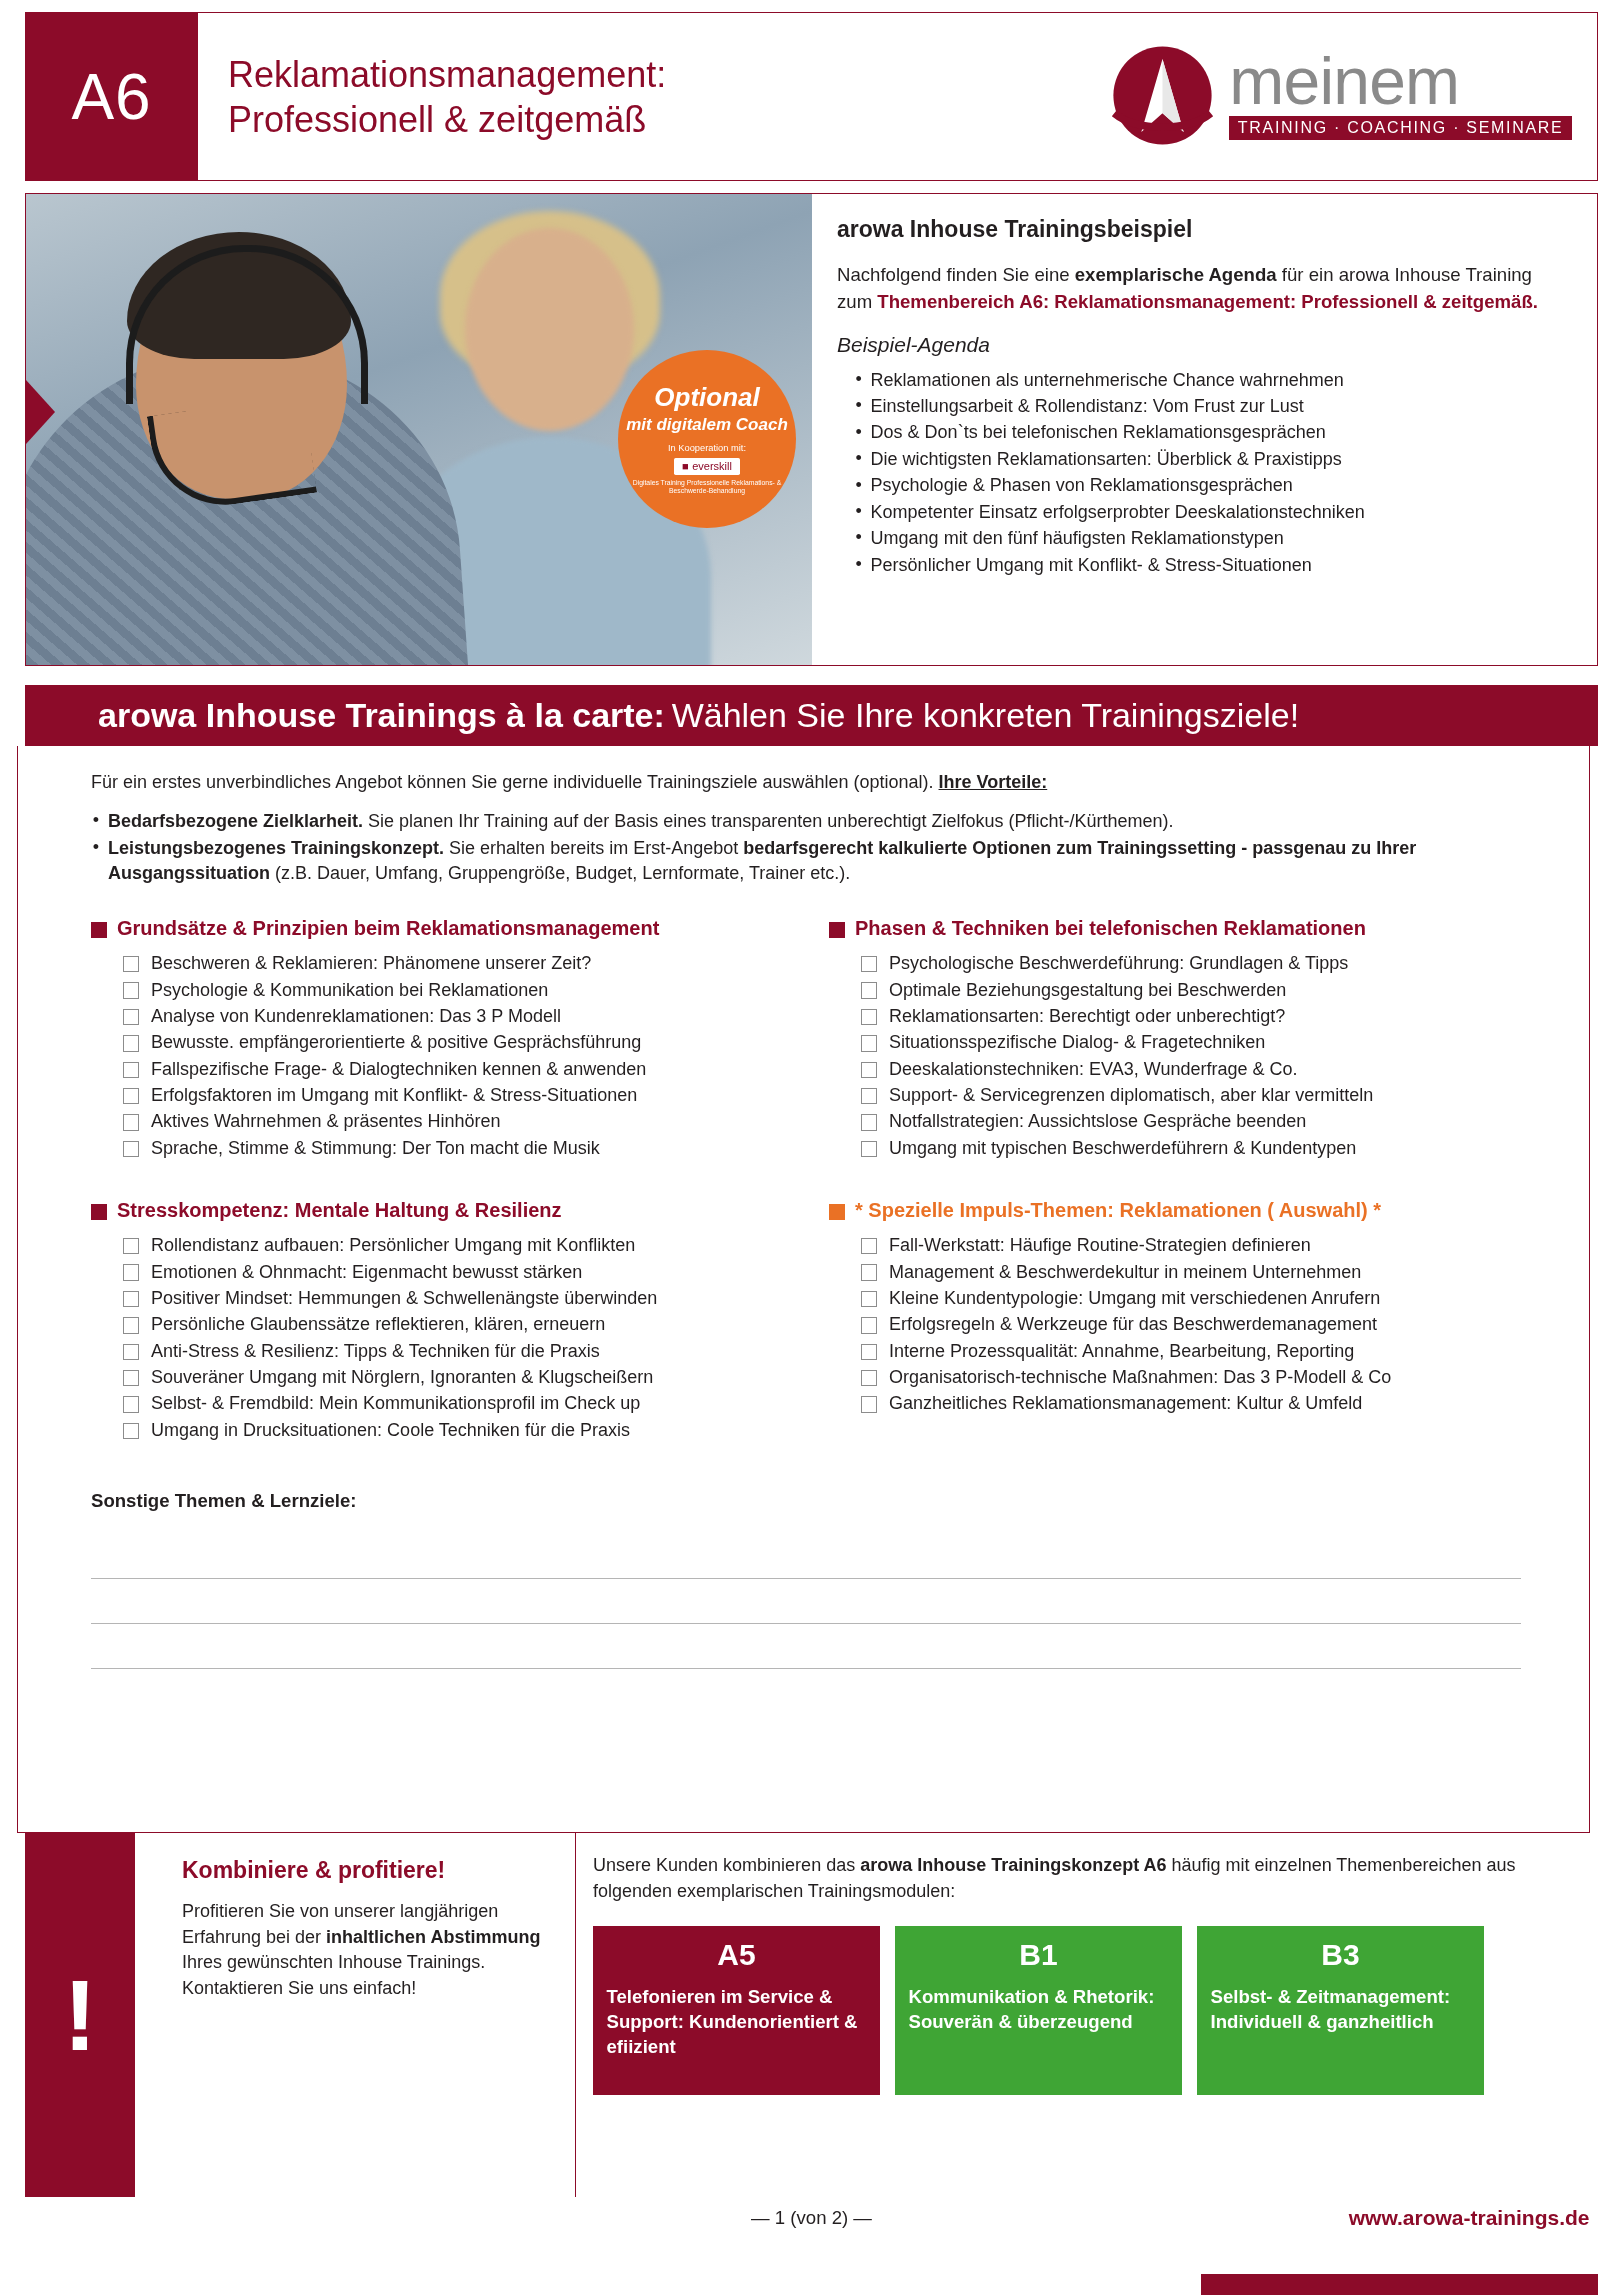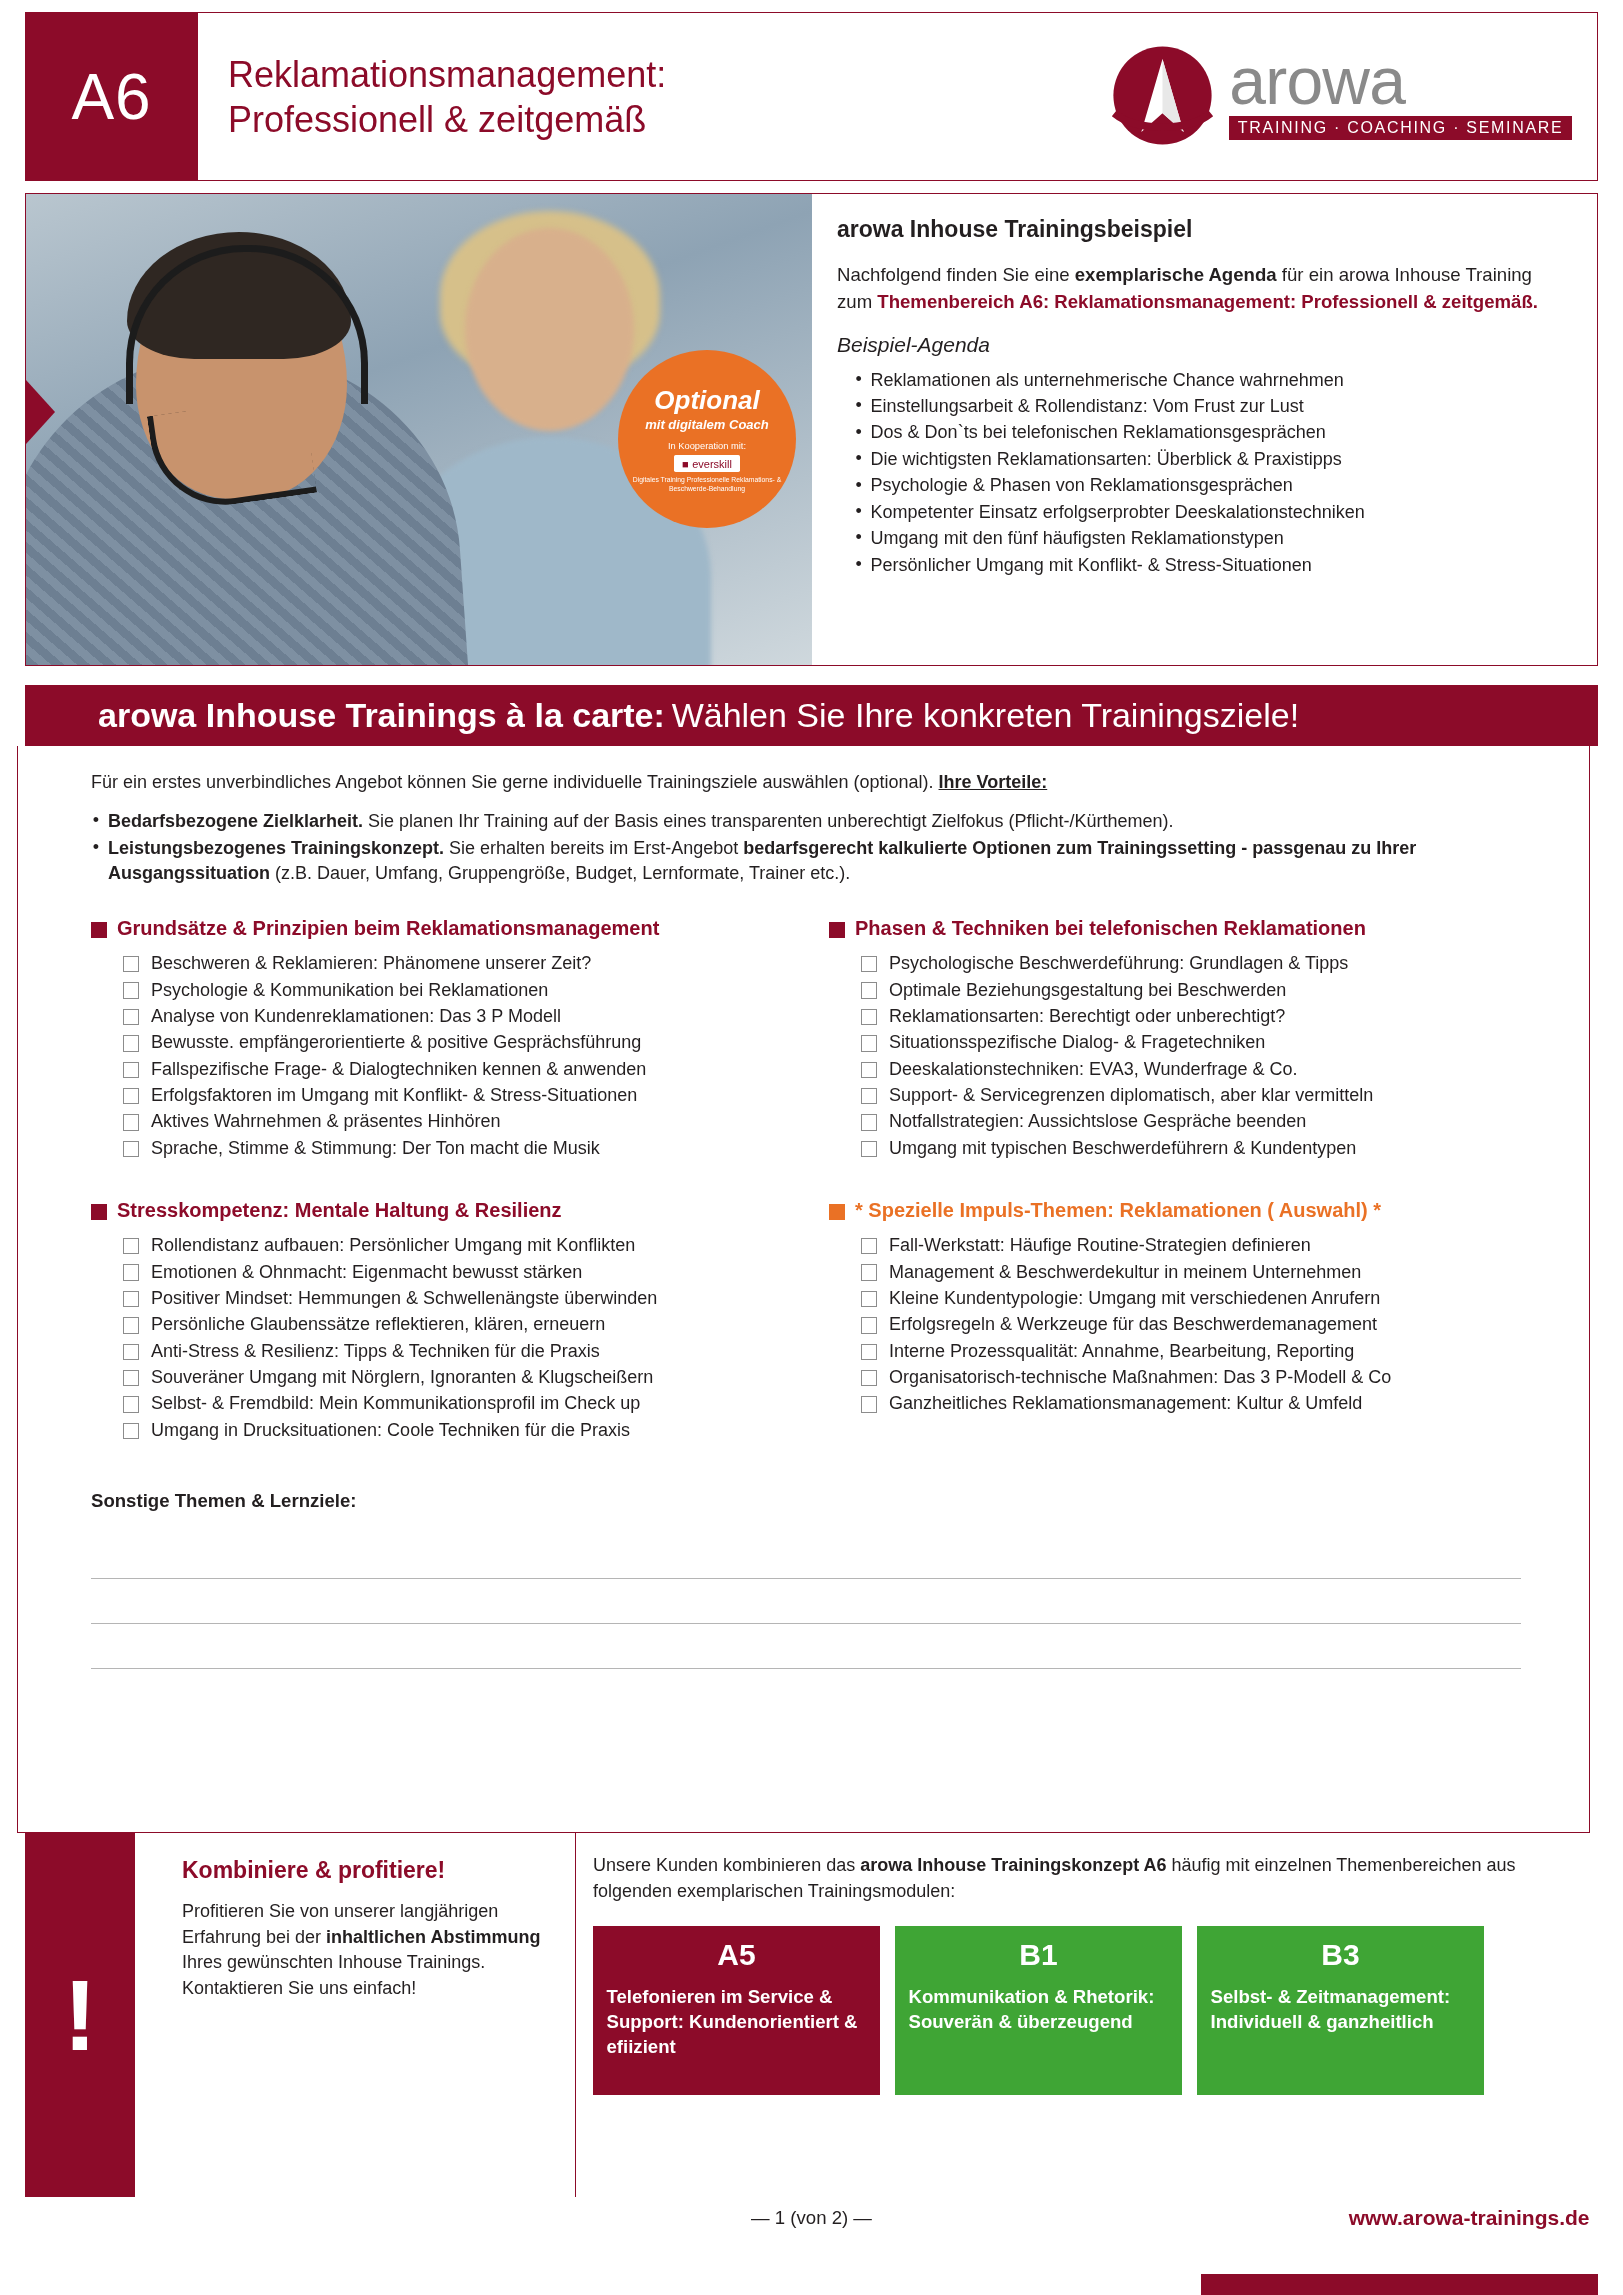--- a/index.html
+++ b/index.html
@@ -214,21 +214,21 @@
     color: #ffffff;
     display: flex;
     flex-direction: column;
     align-items: center;
     justify-content: center;
     text-align: center;
     padding: 6.8px;
     box-sizing: border-box;
   }
   .optional-badge .ob-1 { font-size: 26px; font-style: italic; font-weight: 700; }
-  .optional-badge .ob-2 { font-size: 13px; font-style: italic; font-weight: 700; margin-top: 1.7px;}
+  .optional-badge .ob-2 { font-size: 17px; font-style: italic; font-weight: 700; margin-top: 1.7px;}
   .optional-badge .ob-3 { font-size: 9.3px; margin-top: 8.5px; }
   .optional-badge .ob-box {
     margin-top: 4.2px;
     background: #ffffff;
     color: #8c0b29;
     font-size: 11px;
     padding: 2.5px 8.5px;
     border-radius: 1.7px;
     display: flex;
     align-items: center;
@@ -511,21 +511,21 @@
       <div class="logo">
         <div class="logo-mark">
           <svg width="127" height="127" viewBox="0 0 150 150">
             <circle cx="75" cy="75" r="58" fill="#8c0b29"></circle>
             <path d="M75 32 L100 118 L75 96 L50 118 Z" fill="#ffffff"></path>
             <path d="M75 32 L100 118 L75 96 Z" fill="#e8e8e8"></path>
             <path d="M18 96 C45 118, 105 118, 132 96" stroke="#8c0b29" stroke-width="9" fill="none"></path>
           </svg>
         </div>
         <div class="logo-text-wrap">
-          <div class="logo-word">arowa</div>
+          <div class="logo-word">meinem</div>
           <div class="logo-sub">TRAINING · COACHING · SEMINARE</div>
         </div>
       </div>
     </div>
   </div>
 
   <div class="top-band">
     <div class="photo">
       <div class="woman-body"></div>
       <div class="woman-hair"></div>

